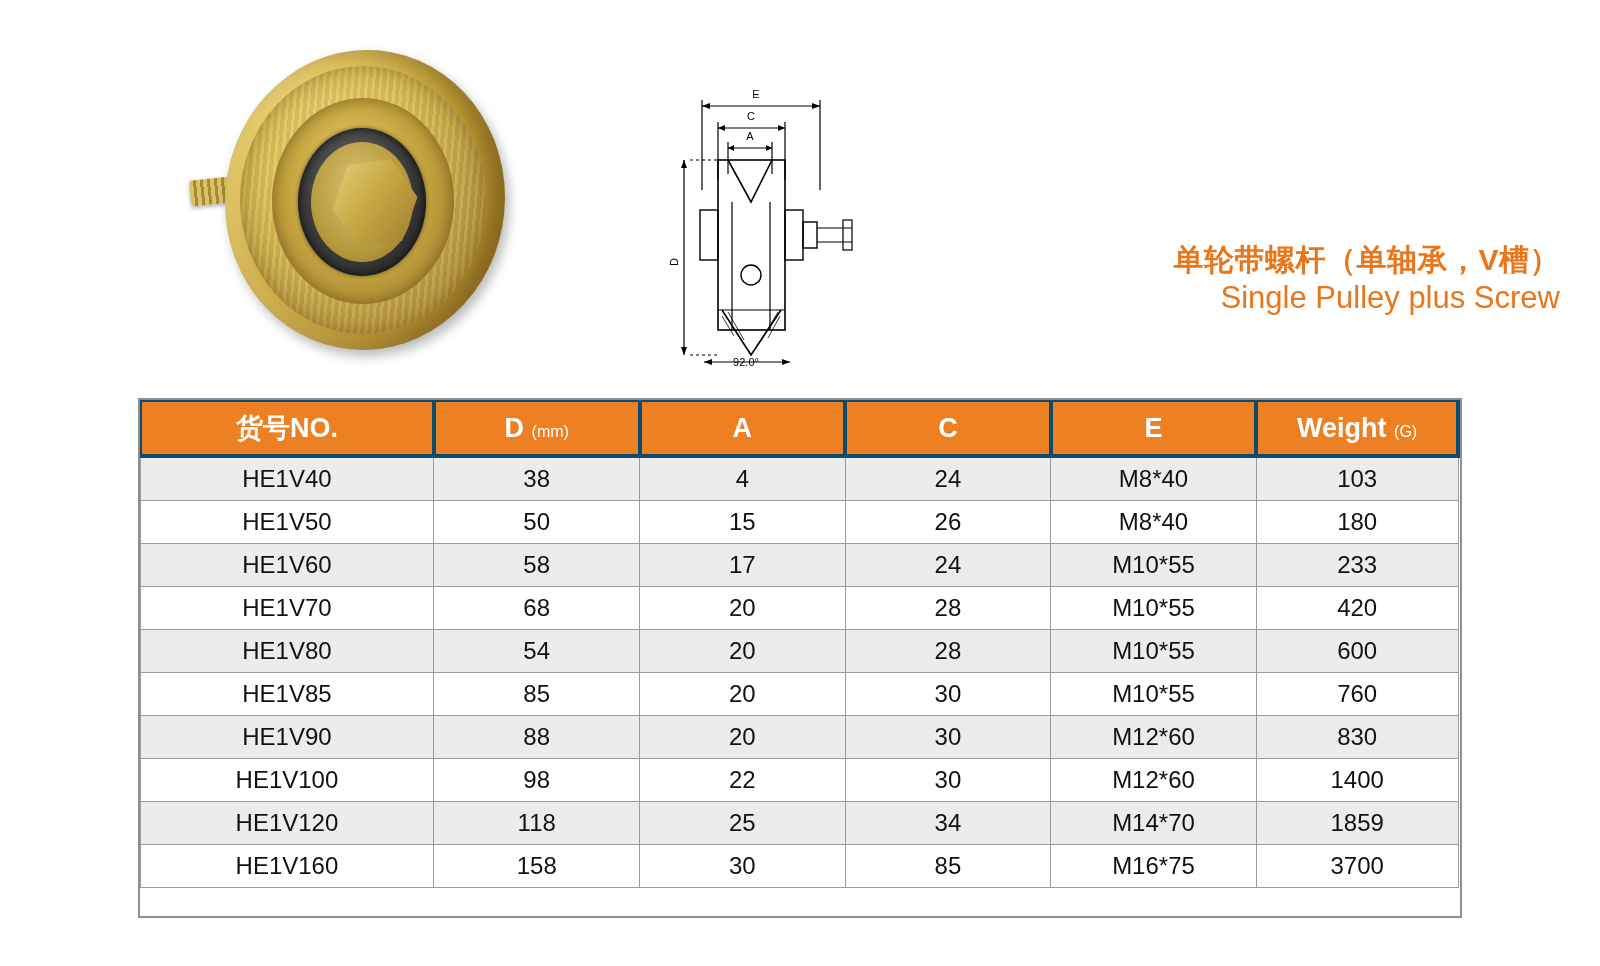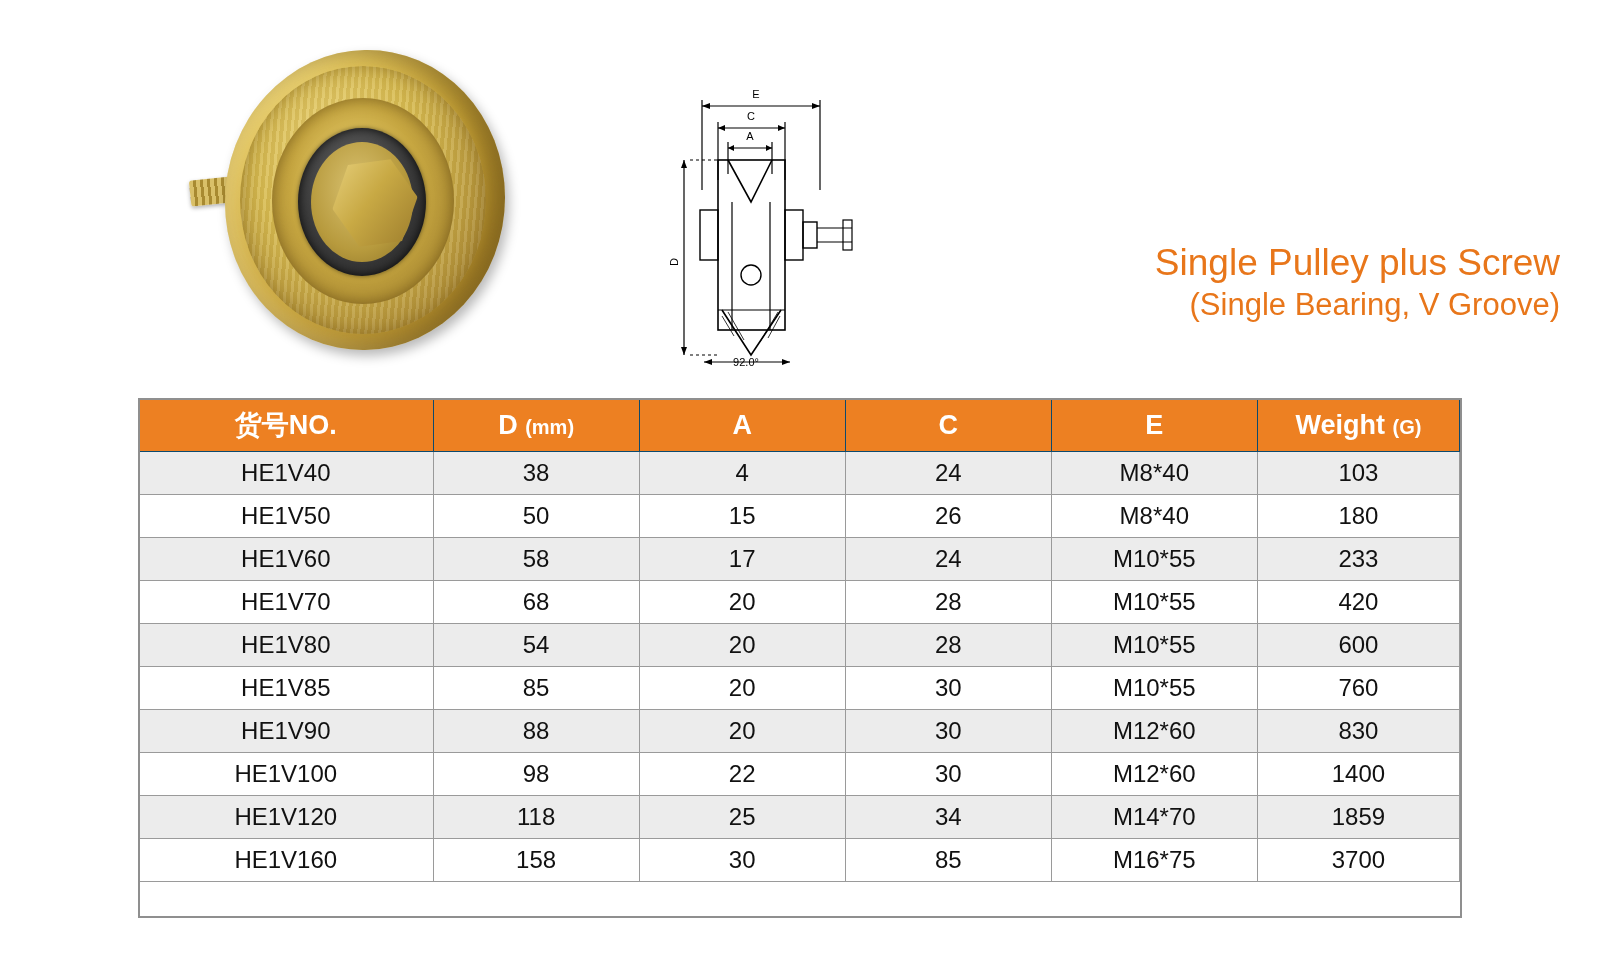--- a/index.html
+++ b/index.html
@@ -124,21 +124,21 @@
     text-align: right;
     color: #e8761a;
   }
   .title-cn {
     font-size: 30px;
     font-weight: bold;
     line-height: 1.30;
     letter-spacing: .5px;
   }
   .title-en1 {
-    font-size: 37px;
+    font-size: 31px;
     line-height: 1.25;
   }
   .title-en2 {
     font-size: 31px;
     line-height: 1.25;
   }
 
   
   .table-wrap {
     position: absolute;
@@ -158,25 +158,25 @@
     height: 42px;
     padding: 0;
     color: #111;
   }
   table.spec thead th {
     background: #ed8022;
     color: #ffffff;
     font-size: 27px;
     font-weight: bold;
     height: 52px;
-    border: 1px solid #0c4a6e;
+    border: 4px solid #0c4a6e;
   }
   table.spec thead th .unit {
-    font-size: 20px;
-    font-weight: bold;
+    font-size: 16px;
+    font-weight: normal;
   }
   table.spec tbody tr:nth-child(odd) td {
     background: #ececec;
   }
   table.spec tbody tr:nth-child(even) td {
     background: #ffffff;
   }
   .col-no   { width: 22.3%; }
   .col-d    { width: 15.6%; }
   .col-a    { width: 15.6%; }
@@ -272,22 +272,22 @@
         <text x="96" y="28" text-anchor="middle">E</text>
         <text x="91" y="50" text-anchor="middle">C</text>
         <text x="90" y="70" text-anchor="middle">A</text>
         <text x="18" y="192" text-anchor="middle" transform="rotate(-90 18 192)">D</text>
         <text x="86" y="296" text-anchor="middle">92.0°</text>
       </g>
     </svg>
   </div>
 
   <div class="title-block">
+    <div class="title-cn">单轮带螺杆（单轴承，V槽）</div>
     <div class="title-en1">Single Pulley plus Screw</div>
-    <div class="title-en2">(Single Bearing, V Groove)</div>
   </div>
 </div>
 
 <div class="table-wrap">
   <table class="spec">
     <colgroup>
       <col class="col-no">
         <col class="col-d">
         <col class="col-a">
         <col class="col-c">

